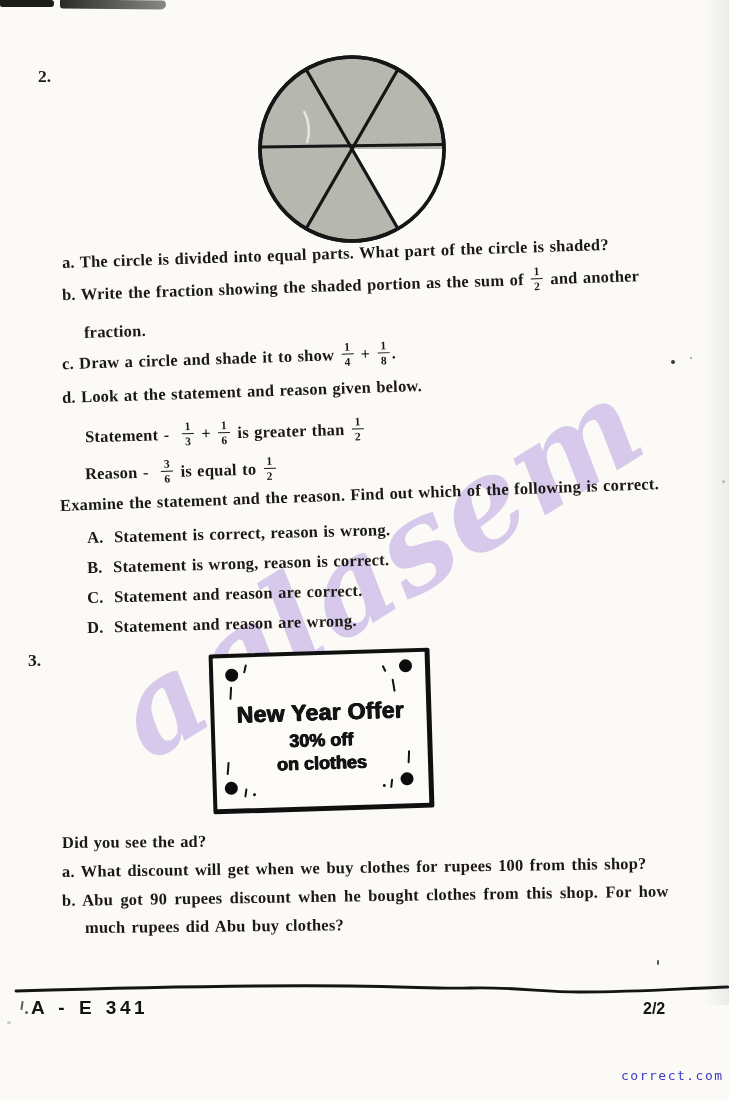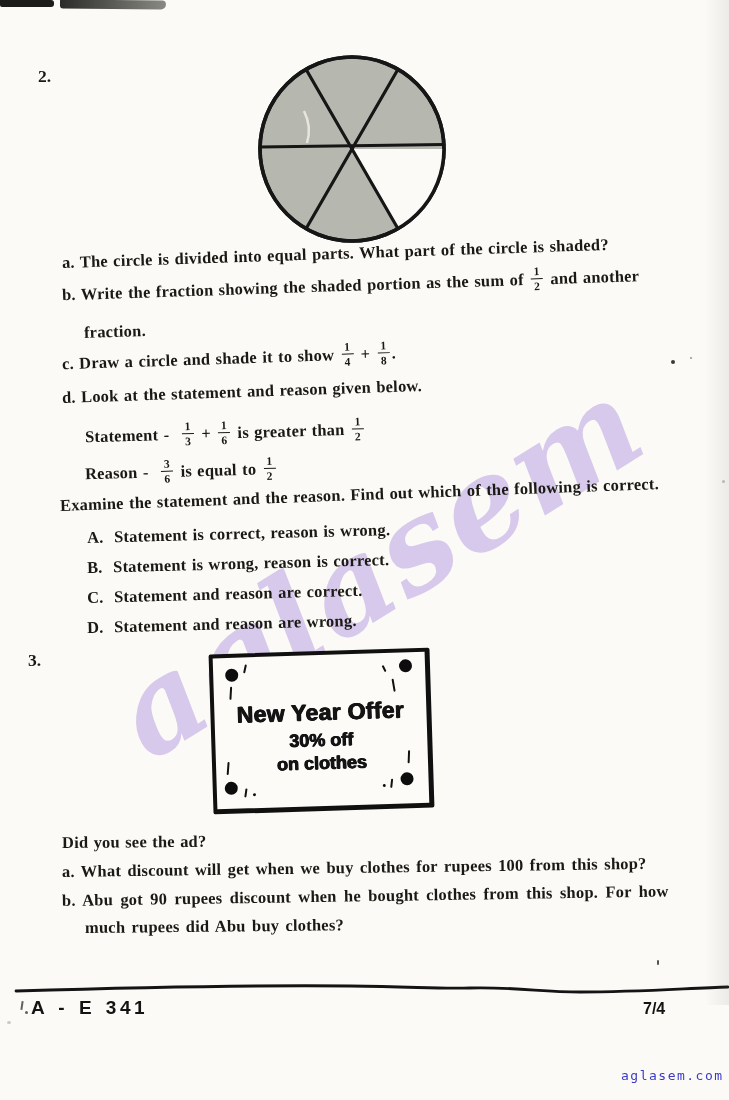--- a/index.html
+++ b/index.html
@@ -111,23 +111,23 @@
   <div class="tl" style="left:62px;top:862px;transform:rotate(-0.8deg);word-spacing:2px;">a. What discount will get when we buy clothes for rupees 100 from this shop?</div>
   <div class="tl" style="left:62px;top:891px;transform:rotate(-0.9deg);word-spacing:3px;">b. Abu got 90 rupees discount when he bought clothes from this shop. For how</div>
   <div class="tl" style="left:85px;top:918px;transform:rotate(-0.6deg);word-spacing:2px;">much rupees did Abu buy clothes?</div>
 
   <svg class="footer-rule" width="729" height="24" viewBox="0 0 729 24">
     <path d="M16 13 C150 9 260 7 350 8 C420 9 440 11 470 10 C520 9 540 14 580 14 C640 14 690 10 728 9" fill="none" stroke="#141414" stroke-width="2.8" stroke-linecap="round"></path>
   </svg>
   <div class="code-mark" style="left:21px;top:1001px;width:2px;height:9px;transform:rotate(8deg);opacity:0.8;"></div>
   <div class="code-mark" style="left:25px;top:1011px;width:3px;height:3px;border-radius:50%;opacity:0.8;"></div>
   <div class="footer-code">A - E 341</div>
-  <div class="footer-page">7/4</div>
+  <div class="footer-page">2/2</div>
 
-  <div class="wm-site">aglasem.com</div>
+  <div class="wm-site">correct.com</div>
 
   <div class="speck" style="left:671px;top:360px;width:4px;height:4px;background:#3a3a38;"></div>
   <div class="speck" style="left:657px;top:960px;width:2px;height:5px;background:#555550;border-radius:1px;"></div>
   <div class="speck" style="left:722px;top:480px;width:3px;height:3px;background:#9a9a94;opacity:0.6;"></div>
   <div class="speck" style="left:7px;top:1021px;width:4px;height:3px;background:#aaaaa2;opacity:0.6;"></div>
   <div class="speck" style="left:690px;top:357px;width:2px;height:2px;background:#6a6a64;opacity:0.7;"></div>
 
   <div class="edge-shade"></div>
 </div>
 

